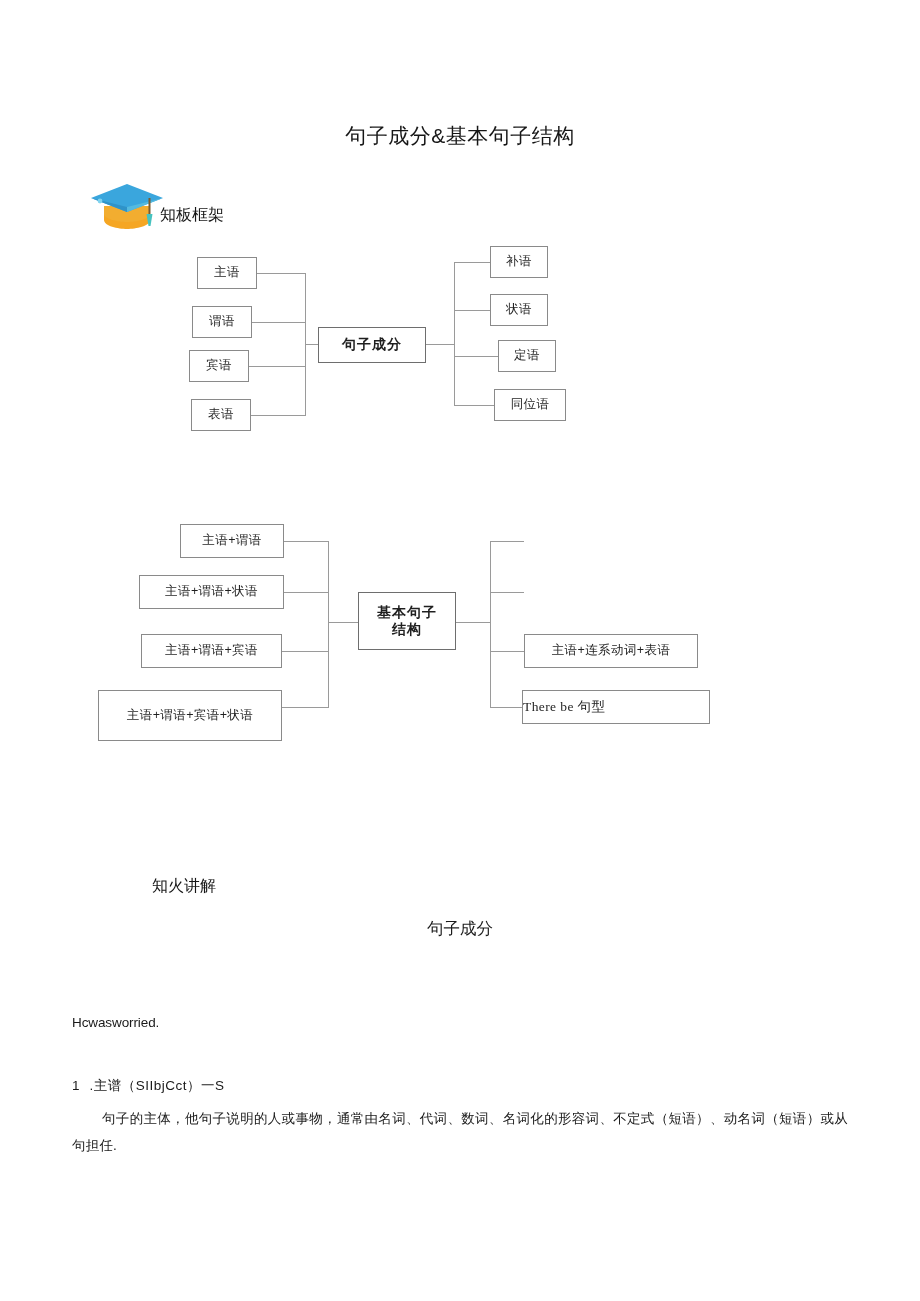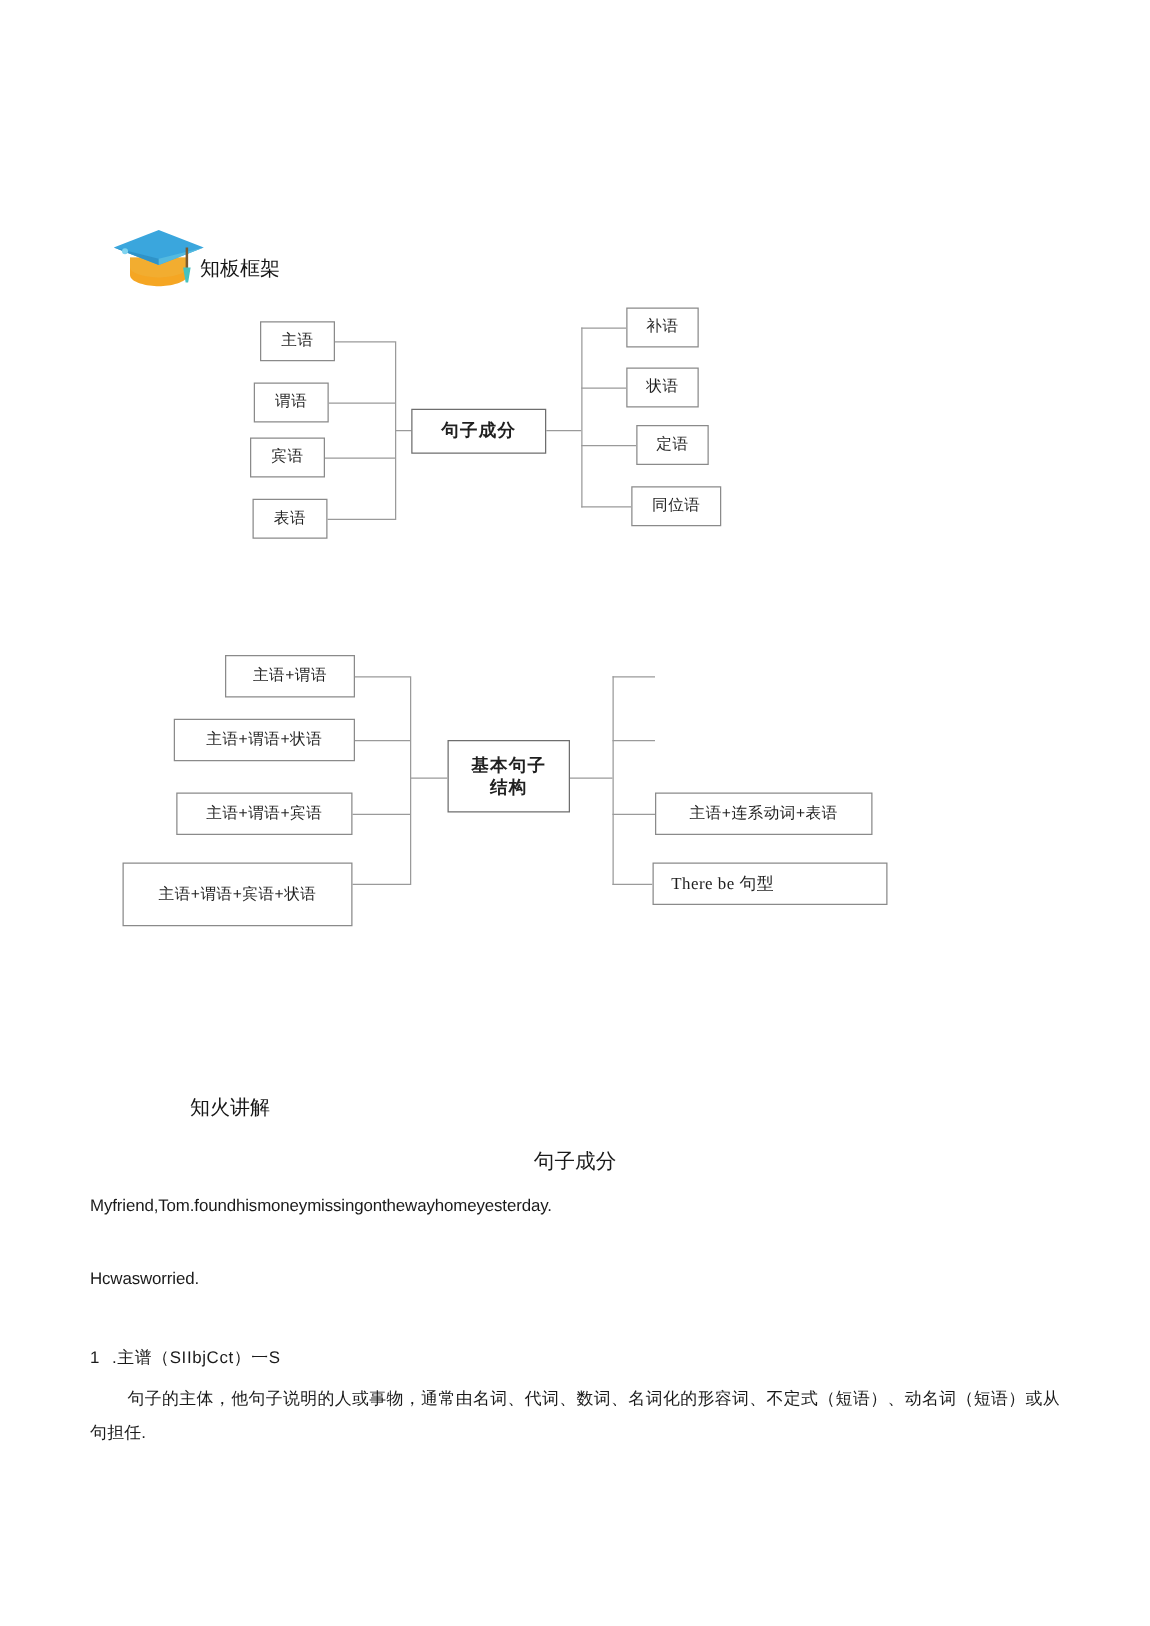--- a/index.html
+++ b/index.html
@@ -85,21 +85,20 @@
   .node.center {
     font-weight: 700;
     font-size: 14px;
     border-color: #6e6e6e;
     letter-spacing: 1px;
   }
   .node.serif {
     font-family: "Liberation Serif", "DejaVu Serif", serif;
     font-size: 13.5px;
     justify-content: flex-start;
-    padding-left: 14px;
   }
   .line {
     position: absolute;
     background: #9a9a9a;
   }
   .line.h { height: 1px; }
   .line.v { width: 1px; }
   .section-head {
     position: absolute;
     left: 0; right: 0;
@@ -128,38 +127,39 @@
     text-indent: 30px;
     text-align: justify;
     letter-spacing: 0.2px;
   }
 </style>
 </head>
 <body>
 
 <div class="page">
 
+  <div class="doc-title">句子成分&amp;基本句子结构</div>
 
   <div class="cap-block">
     <div class="cap-icon">
       <svg viewBox="0 0 78 56" width="78" height="56" xmlns="http://www.w3.org/2000/svg">
         <path d="M16 30 L16 44 C16 50 30 53 39 53 C48 53 62 50 62 44 L62 30 Z" fill="#f5a623"></path>
         <path d="M16 30 L16 38 C16 43 30 46 39 46 C48 46 62 43 62 38 L62 30 Z" fill="#efb23c" opacity="0.55"></path>
         <path d="M3 22 L39 8 L75 22 L39 36 Z" fill="#3aa6dd"></path>
         <path d="M3 22 L39 31 L39 36 Z" fill="#2f93c8"></path>
         <path d="M39 31 L75 22 L39 36 Z" fill="#54badf"></path>
         <rect x="60.5" y="22" width="2" height="17" fill="#7b5a2e"></rect>
         <path d="M58.5 38 L64.5 38 L62.5 50 L60.5 50 Z" fill="#46c2bf"></path>
         <circle cx="12" cy="25" r="2.4" fill="#7fd3ef"></circle>
       </svg>
     </div>
     <div class="cap-label">知板框架</div>
   </div>
 
-  <div class="mindmap" style="left:11px; top:0; width:768px; height:460px;">
+  <div class="mindmap" style="left:0; top:0; width:768px; height:460px;">
 
     <div class="node" style="left:197px; top:257px; width:60px; height:32px;">主语</div>
     <div class="node" style="left:192px; top:306px; width:60px; height:32px;">谓语</div>
     <div class="node" style="left:189px; top:350px; width:60px; height:32px;">宾语</div>
     <div class="node" style="left:191px; top:399px; width:60px; height:32px;">表语</div>
 
     <div class="line h" style="left:257px; top:273px; width:48px;"></div>
     <div class="line h" style="left:252px; top:322px; width:53px;"></div>
     <div class="line h" style="left:249px; top:366px; width:56px;"></div>
     <div class="line h" style="left:251px; top:415px; width:54px;"></div>
@@ -214,21 +214,20 @@
     <div class="line h" style="left:490px; top:707px; width:32px;"></div>
 
     <div class="node" style="left:524px; top:634px; width:174px; height:34px;">主语+连系动词+表语</div>
     <div class="node serif" style="left:522px; top:690px; width:188px; height:34px;">There be 句型</div>
   </div>
 
   <div class="lecture-label">知火讲解</div>
 
   <div class="section-head">句子成分</div>
 
-  <div class="example-line" style="top:957px;">Myfriend,Tom.foundhismoneymissingonthewayhomeyesterday.</div>
 
   <div class="example-line" style="top:1015px;">Hcwasworried.</div>
 
   <div class="list-item" style="top:1077px;">
     <span>1</span><span class="cn" style="margin-left:10px;">.主谱（SIIbjCct）一S</span>
   </div>
 
   <div class="body-para" style="top:1105px;">句子的主体，他句子说明的人或事物，通常由名词、代词、数词、名词化的形容词、不定式（短语）、动名词（短语）或从句担任.</div>
 
 </div>

